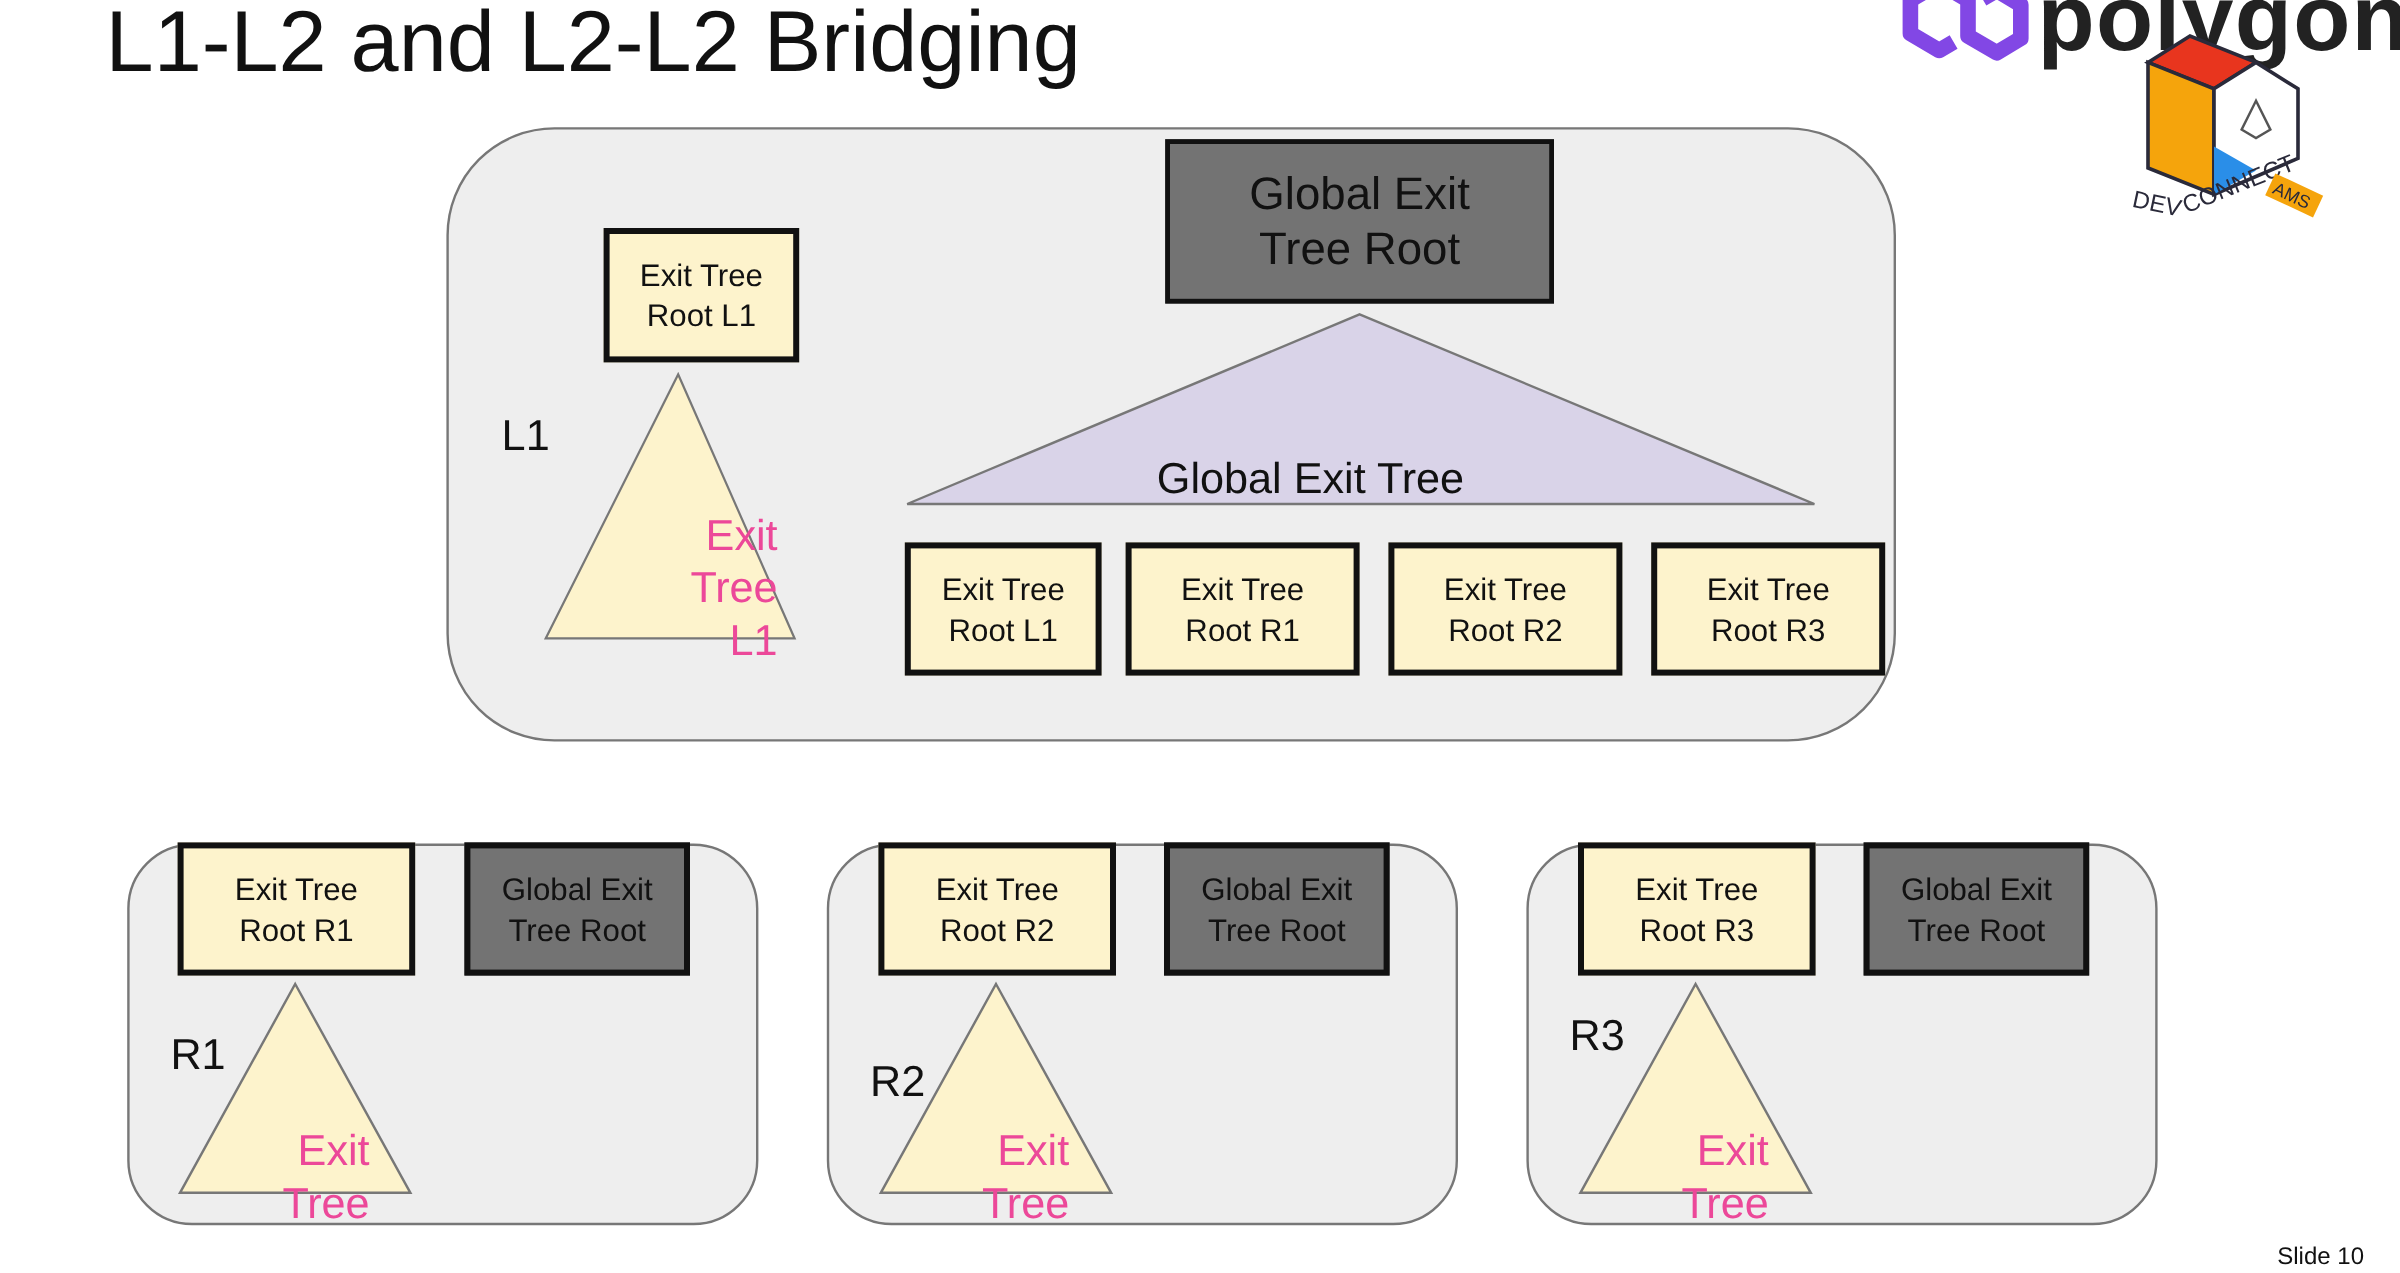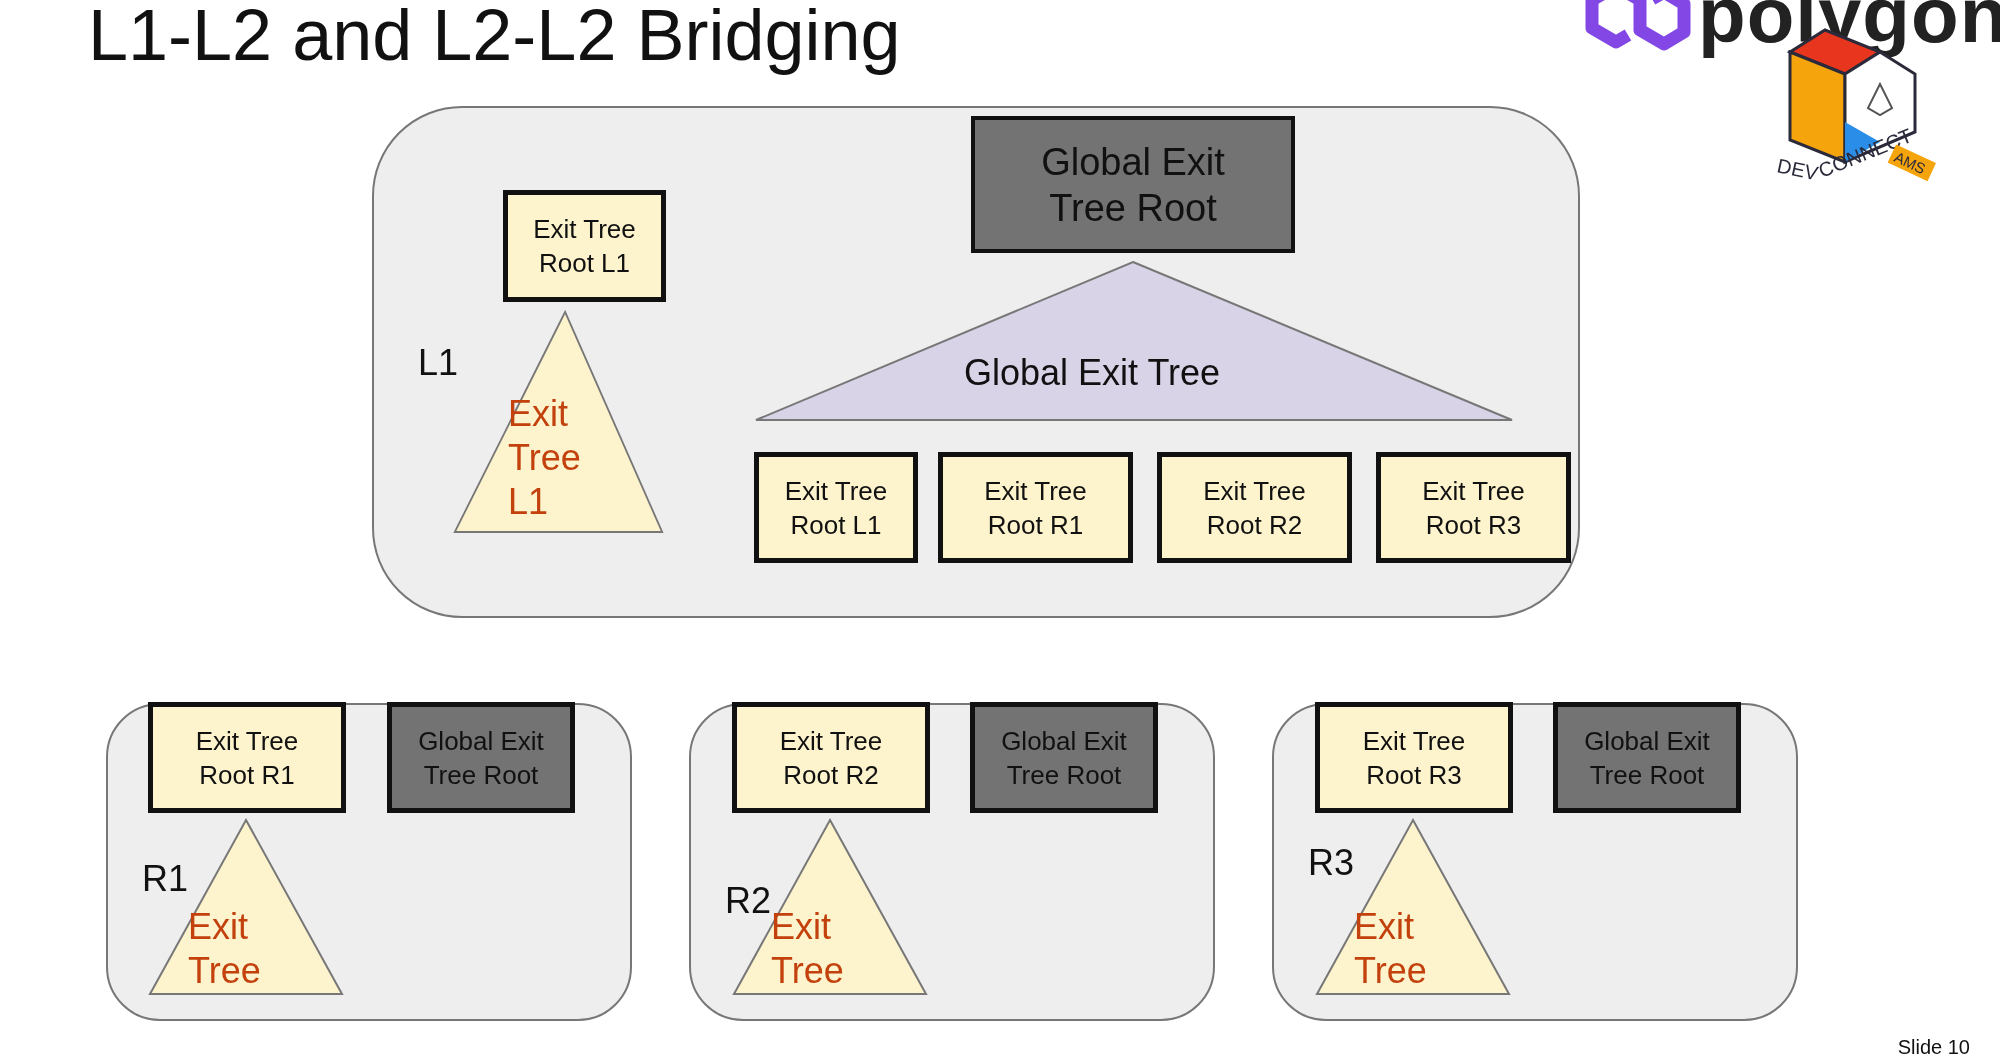--- a/index.html
+++ b/index.html
@@ -18,21 +18,21 @@
     }
     .box {
       display: flex; align-items: center; justify-content: center; text-align: center;
       border: 5px solid #111; box-sizing: border-box;
       font-size: 26px; line-height: 34px; white-space: pre-line; color: #111;
     }
     .box.yellow { background: #fdf3cc; }
     .box.purple { background: #737373; }
     .box.big { font-size: 38px; line-height: 46px; border-width: 4px; }
     .label { font-size: 36px; color: #111; }
-    .tri-text { text-align: left; white-space: pre-line; color: #c2410c; }
+    .tri-text { text-align: right; white-space: pre-line; color: #ec4899; margin-top: 32px; }
     svg.shape { position: absolute; overflow: visible; }
   </style>
 </head>
 <body>
 
 <div class="abs title">L1-L2 and L2-L2 Bridging</div>
 
 <div class="abs" style="left:1580px; top:-30px; width:410px; height:100px;">
   <svg class="shape" width="110" height="100" viewBox="0 0 110 100" style="left:0; top:0;">
     <path d="M12 30 L36 16 L60 30 L60 48 M60 48 L60 60 L84 74 L104 62 L104 34 L84 22 L72 29" fill="none" stroke="#8247e5" stroke-width="13" stroke-linejoin="round"></path>
@@ -68,21 +68,21 @@
 <div class="abs tri-text" style="left:508px; top:392px; width:140px; font-size:36px; line-height:44px;">Exit
 Tree
 L1</div>
 
 <div class="abs box purple big" style="left:971px; top:116px; width:324px; height:137px;">Global Exit
 Tree Root</div>
 
 <svg class="shape" width="770" height="170" style="left:752px; top:260px;">
   <polygon points="381,2 760,160 4,160" fill="#d9d3e8" stroke="#777" stroke-width="2"></polygon>
 </svg>
-<div class="abs" style="left:964px; top:352px; font-size:36px; color:#111;">Global Exit Tree</div>
+<div class="abs" style="left:964px; top:378px; font-size:36px; color:#111;">Global Exit Tree</div>
 
 <div class="abs box yellow" style="left:754px; top:452px; width:164px; height:111px;">Exit Tree
 Root L1</div>
 <div class="abs box yellow" style="left:938px; top:452px; width:195px; height:111px;">Exit Tree
 Root R1</div>
 <div class="abs box yellow" style="left:1157px; top:452px; width:195px; height:111px;">Exit Tree
 Root R2</div>
 <div class="abs box yellow" style="left:1376px; top:452px; width:195px; height:111px;">Exit Tree
 Root R3</div>
 

